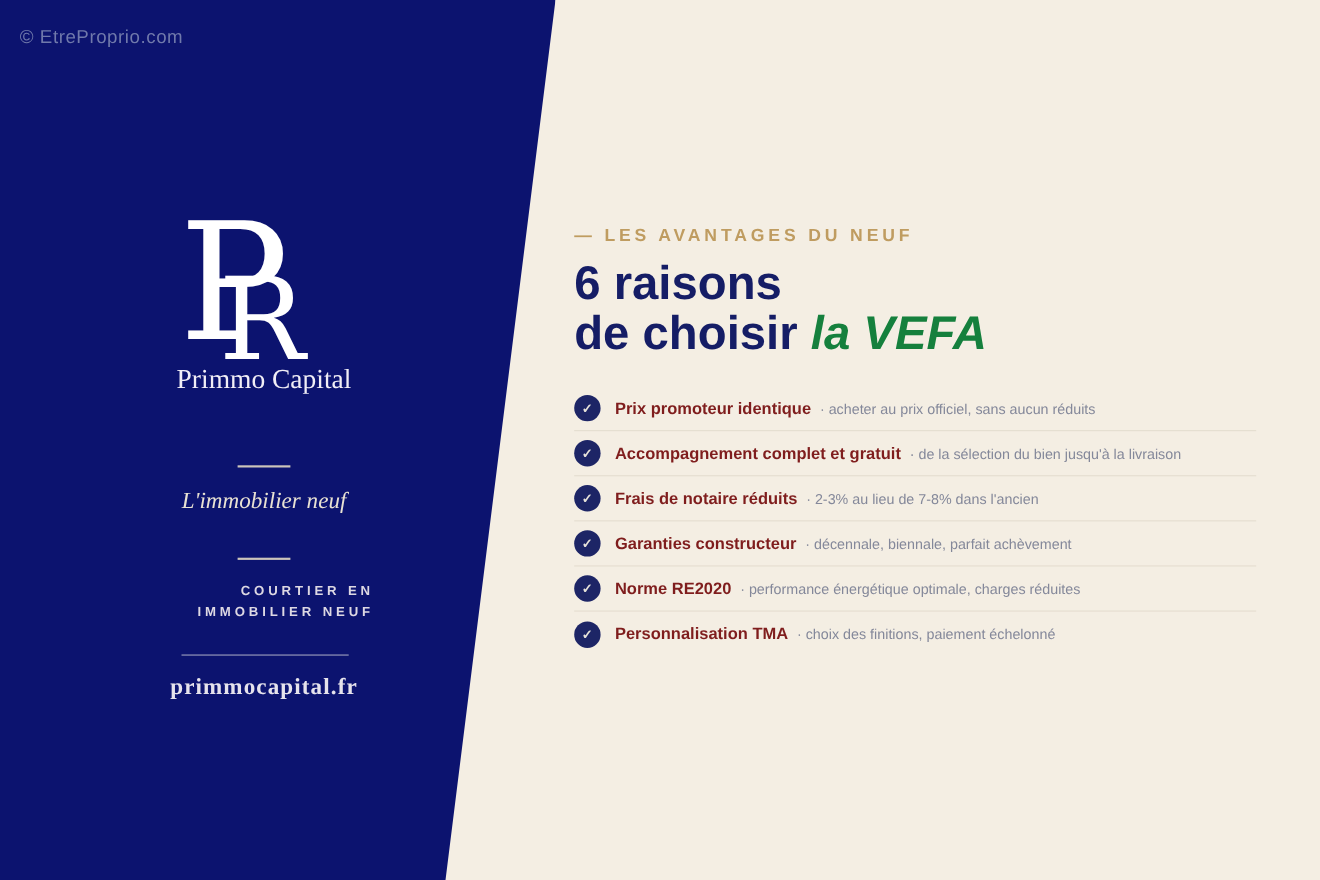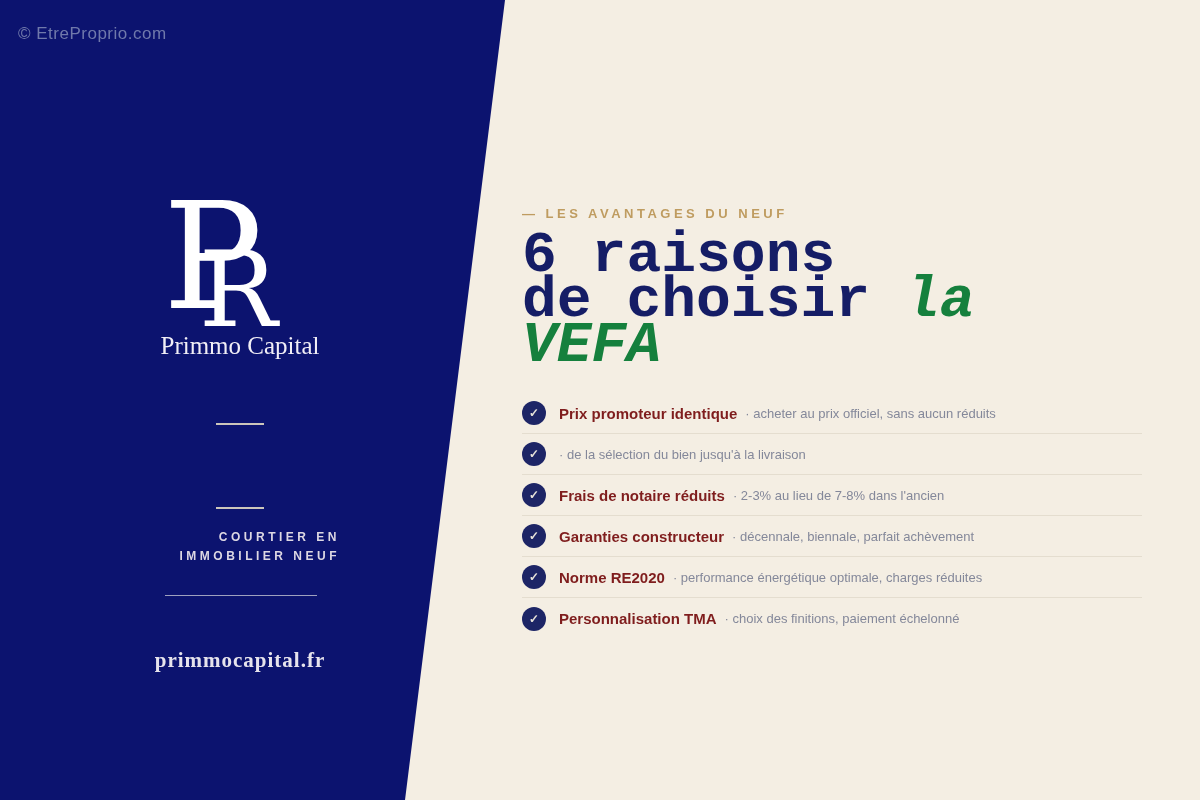--- a/index.html
+++ b/index.html
@@ -82,49 +82,49 @@
 
   .divider-long {
     position: absolute;
     left: 165px; top: 595px;
     width: 152px; height: 1px;
     background: #9fa1bf;
   }
 
   .website {
     position: absolute;
-    left: 140px; top: 648px;
+    left: 140px; top: 612px;
     width: 200px;
     text-align: center;
     font-family: "Liberation Serif", serif;
     font-weight: bold;
     font-size: 21px;
     letter-spacing: 1px;
     color: #e6e3ec;
   }
 
   
   .content {
     position: absolute;
     left: 522px; top: 206px;
     width: 620px;
   }
 
   .eyebrow {
-    font-size: 13px;
+    font-size: 16px;
     font-weight: bold;
     letter-spacing: 3.5px;
     color: #bf9c60;
     margin-bottom: 12px;
   }
 
   .title {
-    font-family: Liberation Mono, monospace;
-    font-weight: bold;
-    font-size: 58px;
+    font-family: Liberation Sans, sans-serif;
+    font-weight: bold;
+    font-size: 43px;
     line-height: 45px;
     color: #151d66;
   }
   .title .accent {
     color: #15803d;
     font-style: italic;
   }
 
   .items {
     margin-top: 25px;
@@ -180,20 +180,21 @@
       <text x="0" y="110" font-family="DejaVu Serif, serif" font-size="148" fill="#ffffff">P</text>
       <text x="36" y="128" font-family="DejaVu Serif, serif" font-size="104" fill="#ffffff">R</text>
     </svg>
   </div>
 
   <div class="brand-name">Primmo Capital</div>
 
   <div class="divider-short divider-1"></div>
 
   <div class="tagline">
+    <div>L'immobilier neuf</div>
   </div>
 
   <div class="divider-short divider-2"></div>
 
   <div class="subtitle">
     <div>COURTIER EN</div>
     <div>IMMOBILIER NEUF</div>
   </div>
 
   <div class="divider-long"></div>
@@ -216,20 +217,21 @@
             <span>✓</span>
           </span>
         <span class="item-title">Prix promoteur identique</span>
         <span class="item-desc">· acheter au prix officiel, sans aucun réduits</span>
       </div>
 
       <div class="item-row">
         <span class="check-circle">
             <span>✓</span>
           </span>
+        <span class="item-title">Accompagnement complet et gratuit</span>
         <span class="item-desc">· de la sélection du bien jusqu'à la livraison</span>
       </div>
 
       <div class="item-row">
         <span class="check-circle">
             <span>✓</span>
           </span>
         <span class="item-title">Frais de notaire réduits</span>
         <span class="item-desc">· 2-3% au lieu de 7-8% dans l'ancien</span>
       </div>

